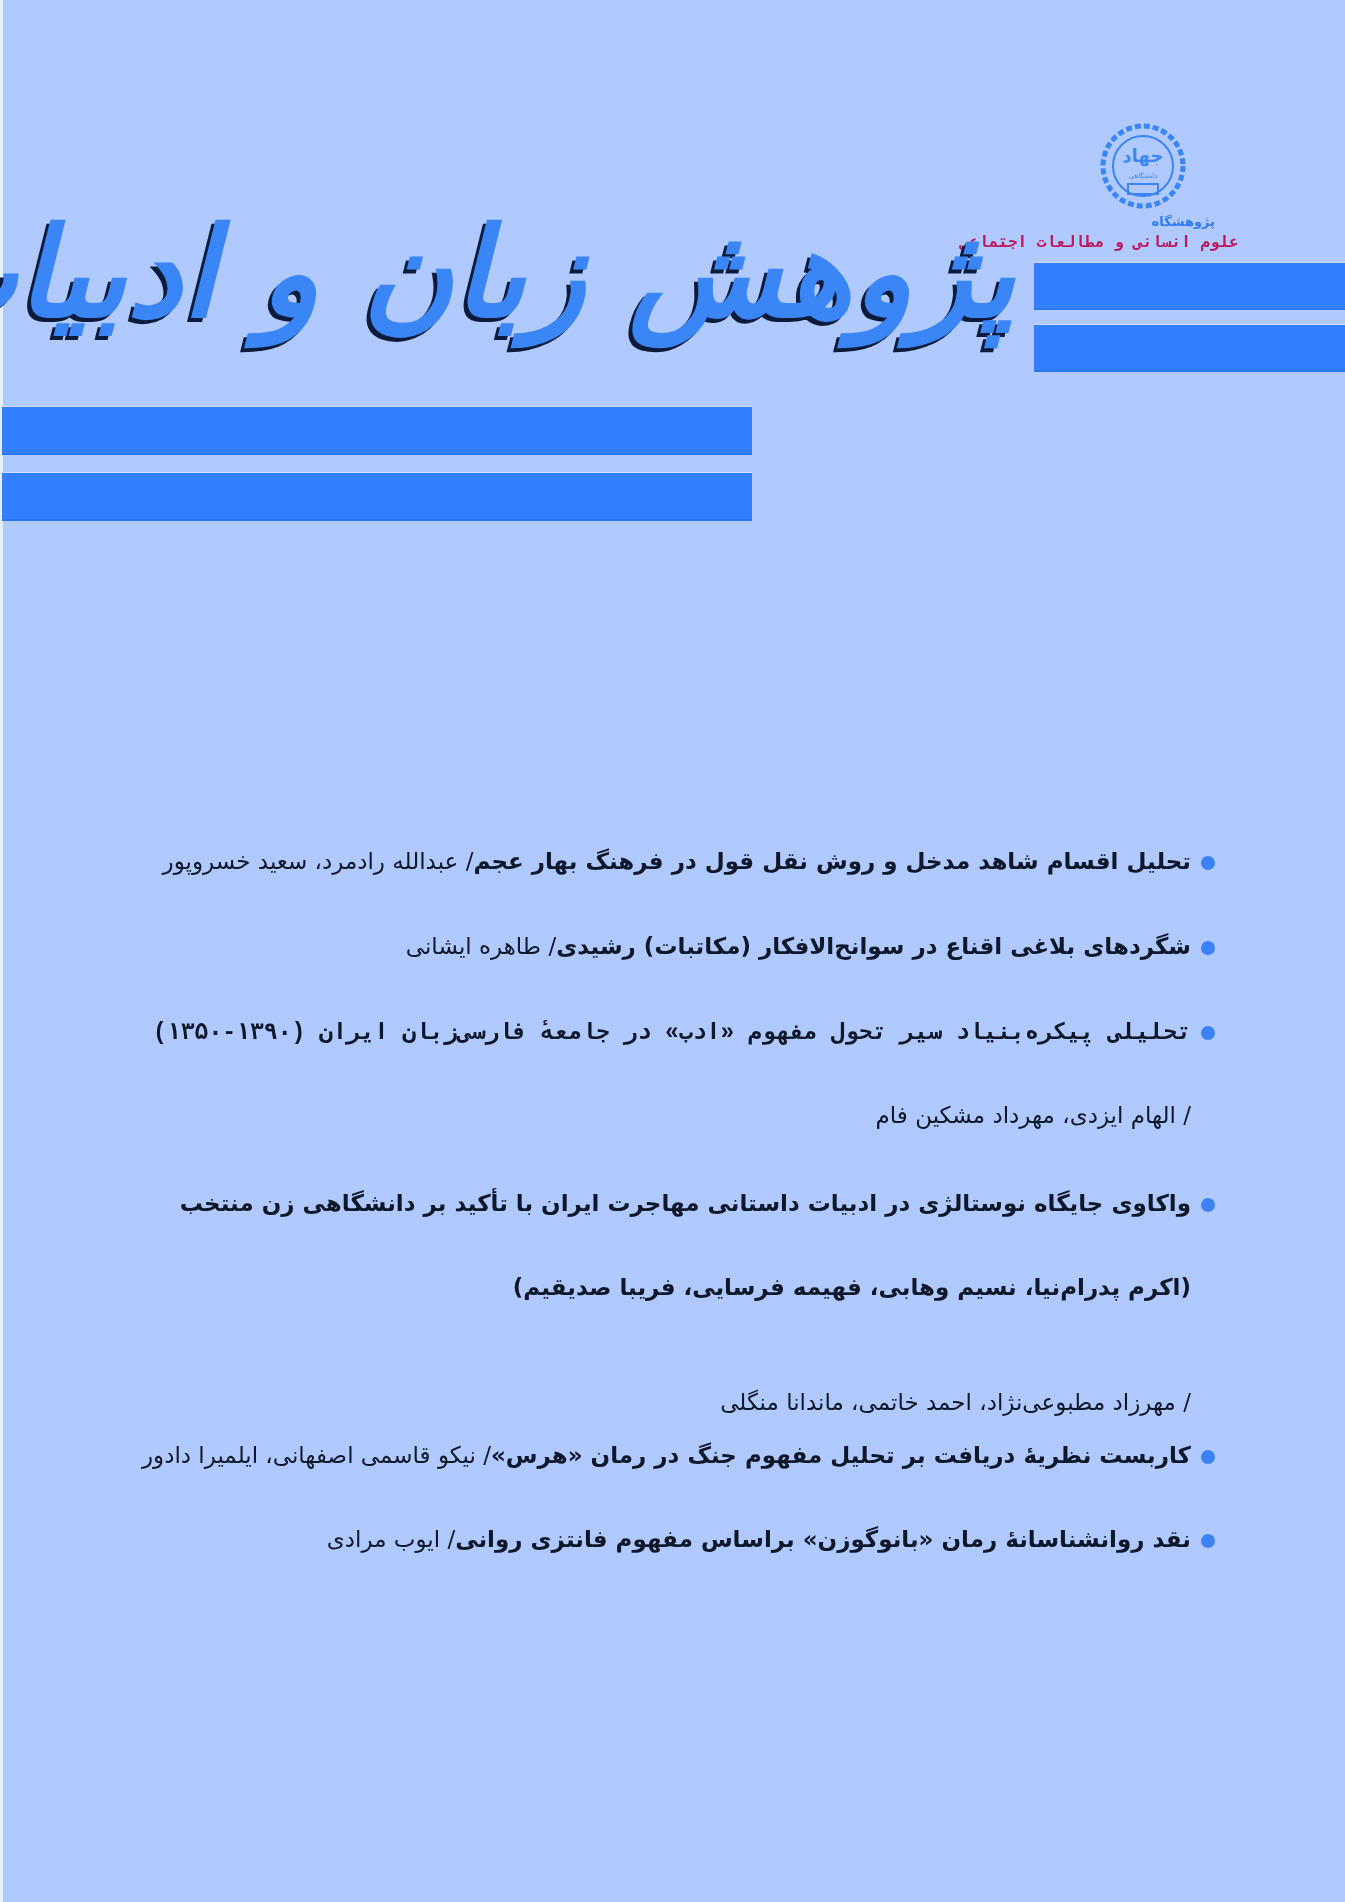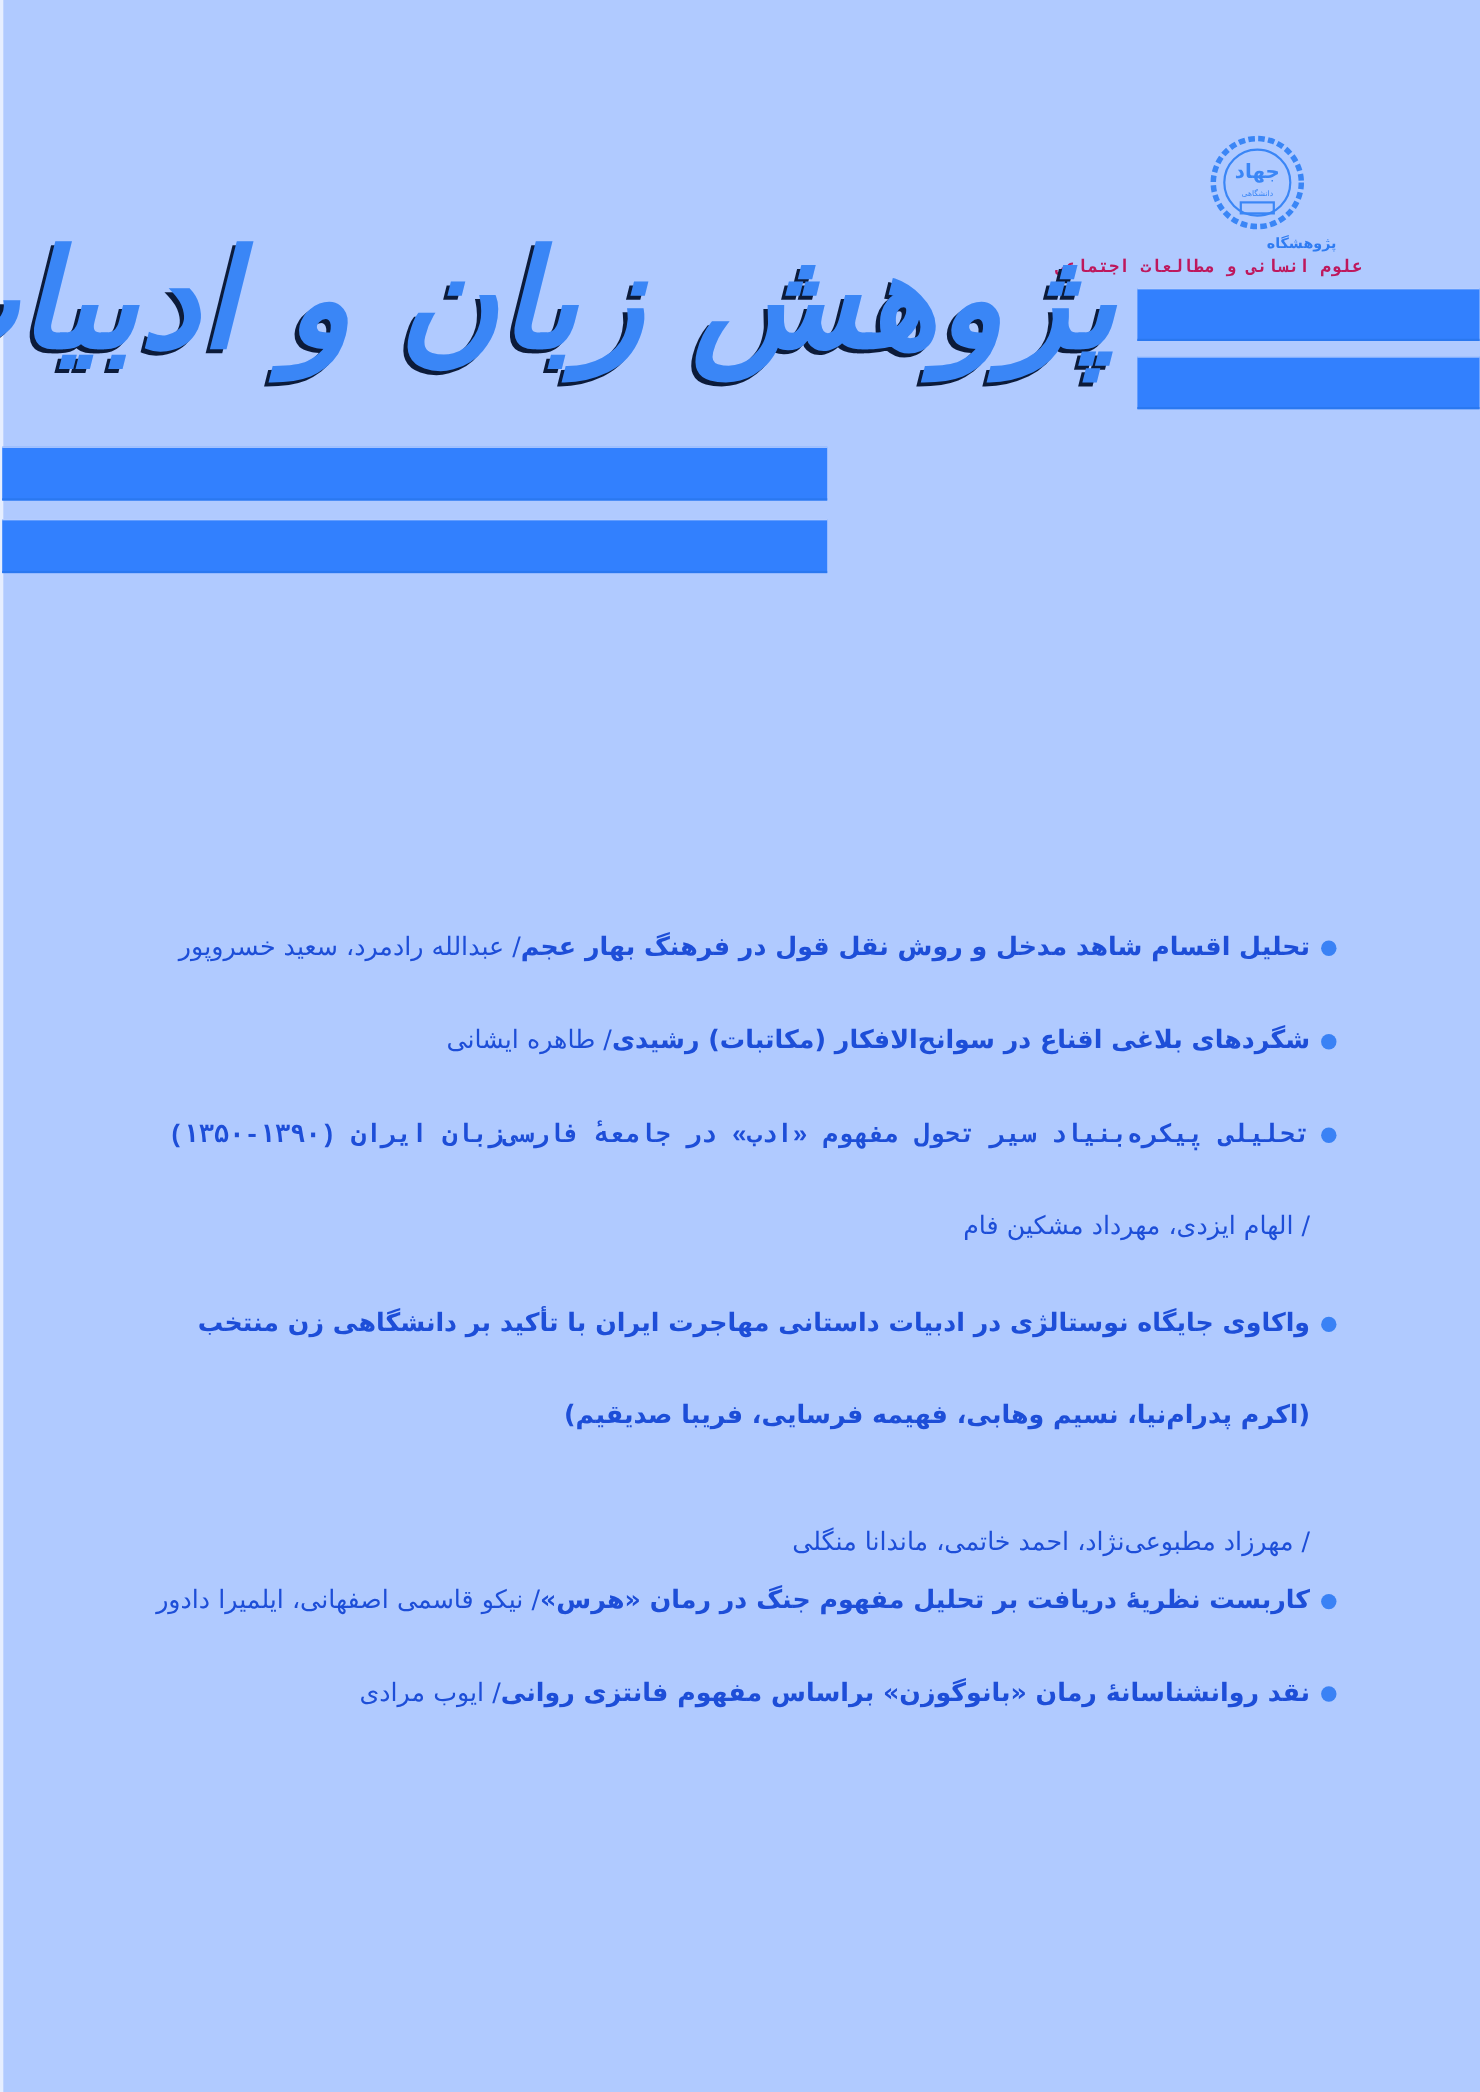--- a/index.html
+++ b/index.html
@@ -35,21 +35,21 @@
     letter-spacing: 2px;
   }
 
   
   .issue-info { position: absolute; right: 612px; top: 528px; direction: rtl; text-align: right; color: #111; font-weight: bold; }
   .issue-info .line1 { font-size: 22px; line-height: 30px; }
   .issue-info .line2 { font-size: 22px; line-height: 30px; }
 
   
   .toc { position: absolute; right: 130px; top: 840px; width: 1000px; direction: rtl; }
-  .toc-row { position: absolute; right: 0; direction: rtl; white-space: nowrap; color: #1d4ed8; font-size: 23px; }
+  .toc-row { position: absolute; right: 0; direction: rtl; white-space: nowrap; color: #0f172a; font-size: 23px; }
   .toc-row .bullet { display: inline-block; width: 14px; height: 14px; border-radius: 50%; background: #3a82f5; margin-left: 10px; vertical-align: middle; }
   .toc-row .title { font-weight: bold; }
   .toc-row .authors { font-weight: normal; }
   .toc-row.indent { right: 24px; }
 </style>
 </head>
 <body>
 
 <div class="left-edge"></div>
 

